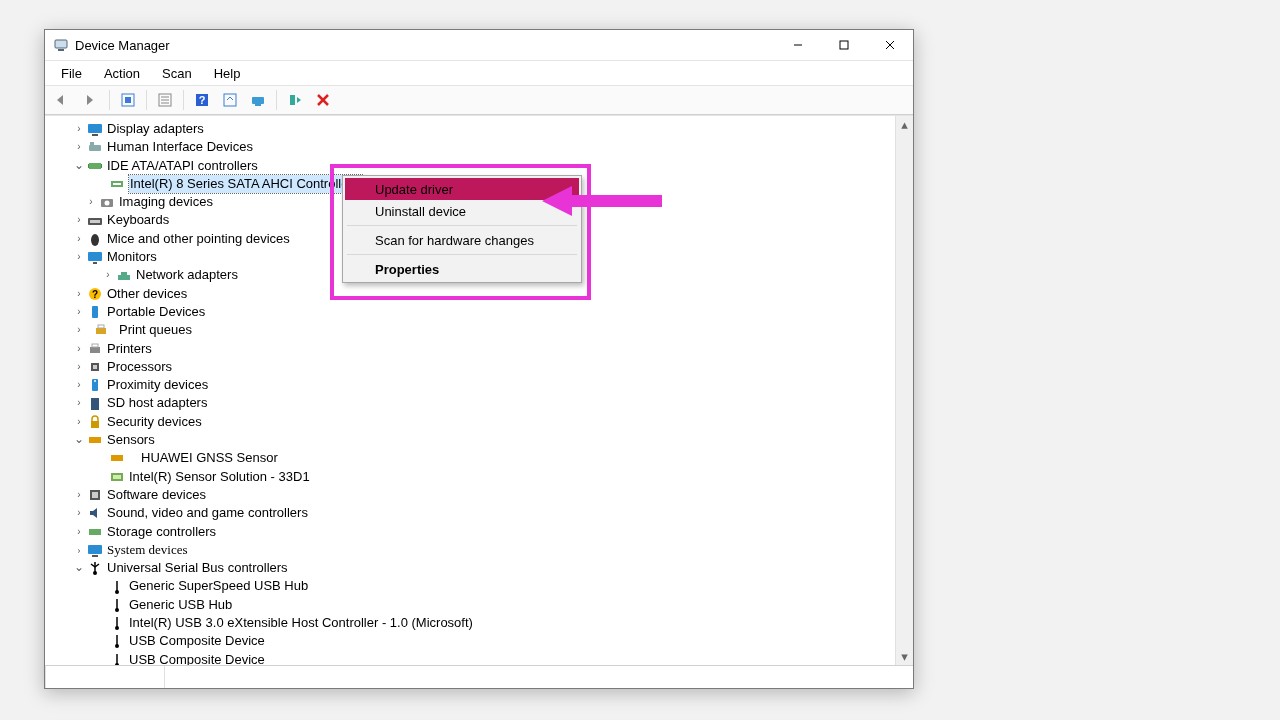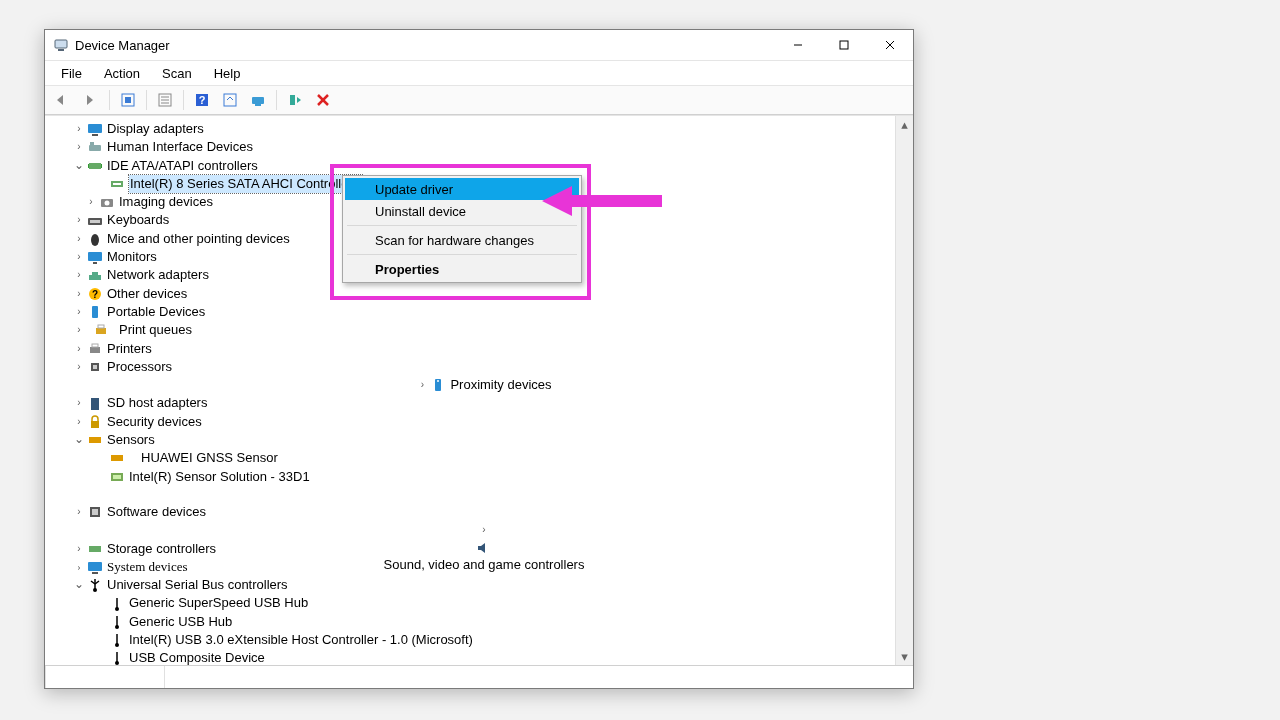--- a/index.html
+++ b/index.html
@@ -149,21 +149,21 @@
     box-shadow: 2px 3px 5px rgba(0,0,0,0.25);
     padding: 2px;
     z-index: 20;
   }
   .ctx-item {
     height: 22px;
     display: flex; align-items: center;
     padding-left: 30px;
     font-size: 13px;
   }
-  .ctx-item.hover { background: #0ea5e9; }
+  .ctx-item.hover { background: #be185d; }
   .ctx-item.bold { font-weight: 700; }
   .ctx-sep { height:1px; background:#d8d8d8; margin: 3px 2px; }
   
   .highlight {
     position: absolute;
     left: 330px; top: 164px;
     width: 253px; height: 128px;
     border: 4px solid #e834d7;
     z-index: 30;
     pointer-events: none;
@@ -362,21 +362,21 @@
         <span class="caret closed"></span>
         <span class="ricon">
             <svg class="micro" viewBox="0 0 16 16">
               <rect x="1" y="3" width="14" height="9" rx="1" fill="#2a8dd4"></rect>
               <rect x="6" y="13" width="4" height="2" fill="#555"></rect>
             </svg>
           </span>
         <span class="label">Monitors</span>
       </div>
 
-      <div class="row" style="padding-left:28px;">
+      <div class="row" style="padding-left:28px;margin-left:29px;">
         <span class="caret closed"></span>
         <span class="ricon">
             <svg class="micro" viewBox="0 0 16 16">
               <rect x="2" y="7" width="12" height="5" fill="#5a8"></rect>
               <rect x="5" y="4" width="6" height="3" fill="#5a8"></rect>
             </svg>
           </span>
         <span class="label">Network adapters</span>
       </div>
 
@@ -427,21 +427,21 @@
         <span class="caret closed"></span>
         <span class="ricon">
             <svg class="micro" viewBox="0 0 16 16">
               <rect x="4" y="4" width="8" height="8" fill="#555"></rect>
               <rect x="6" y="6" width="4" height="4" fill="#ccc"></rect>
             </svg>
           </span>
         <span class="label">Processors</span>
       </div>
 
-      <div class="row" style="padding-left:28px;justify-content:center;">
+      <div class="row" style="padding-left:28px;">
         <span class="caret closed"></span>
         <span class="ricon">
             <svg class="micro" viewBox="0 0 16 16">
               <rect x="5" y="2" width="6" height="12" rx="1" fill="#2a8dd4"></rect>
               <circle cx="8" cy="4" r="1" fill="#fff"></circle>
             </svg>
           </span>
         <span class="label">Proximity devices</span>
       </div>
 
@@ -486,32 +486,32 @@
       <div class="row" style="padding-left:62px;">
         <span class="ricon">
             <svg class="micro" viewBox="0 0 16 16">
               <rect x="2" y="4" width="12" height="8" fill="#7a5"></rect>
               <rect x="4" y="6" width="8" height="4" fill="#cea"></rect>
             </svg>
           </span>
         <span class="label">Intel(R) Sensor Solution - 33D1</span>
       </div>
 
-      <div class="row" style="padding-left:28px;margin-top:17px;">
+      <div class="row" style="padding-left:28px;">
         <span class="caret closed"></span>
         <span class="ricon">
             <svg class="micro" viewBox="0 0 16 16">
               <rect x="3" y="3" width="10" height="10" fill="#555"></rect>
               <rect x="5" y="5" width="6" height="6" fill="#ccc"></rect>
             </svg>
           </span>
         <span class="label">Software devices</span>
       </div>
 
-      <div class="row" style="padding-left:28px;flex-direction:column;">
+      <div class="row" style="padding-left:28px;">
         <span class="caret closed"></span>
         <span class="ricon">
             <svg class="micro" viewBox="0 0 16 16">
               <path d="M3 6 H6 L10 3 V13 L6 10 H3 Z" fill="#357"></path>
             </svg>
           </span>
         <span class="label">Sound, video and game controllers</span>
       </div>
 
       <div class="row" style="padding-left:28px;">

